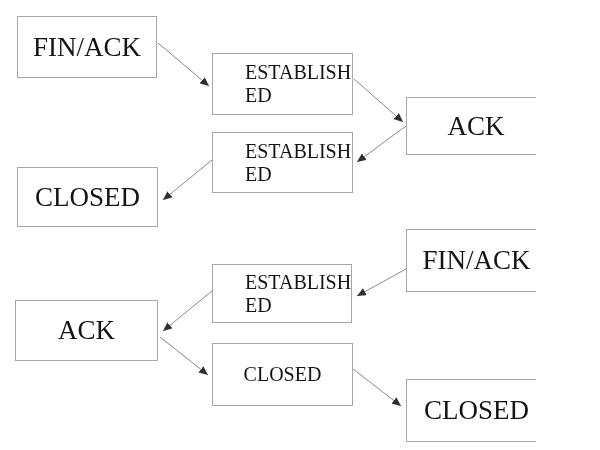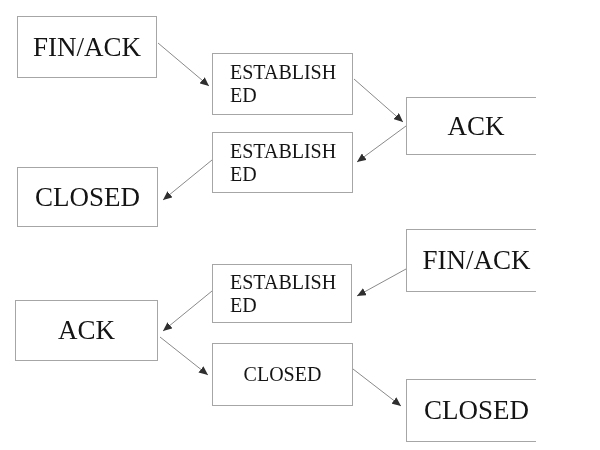--- a/index.html
+++ b/index.html
@@ -43,21 +43,21 @@
     font-size: 27px;
     align-items: center;
     text-align: center;
   }
   .sm {
     font-size: 20px;
     line-height: 23px;
   }
   .sm.left {
     align-items: flex-start;
-    padding-left: 17px;
+    padding-left: 32px;
     padding-right: 8px;
     text-align: left;
   }
   .sm.ctr {
     align-items: center;
     text-align: center;
   }
 </style>
 </head>
 <body>

